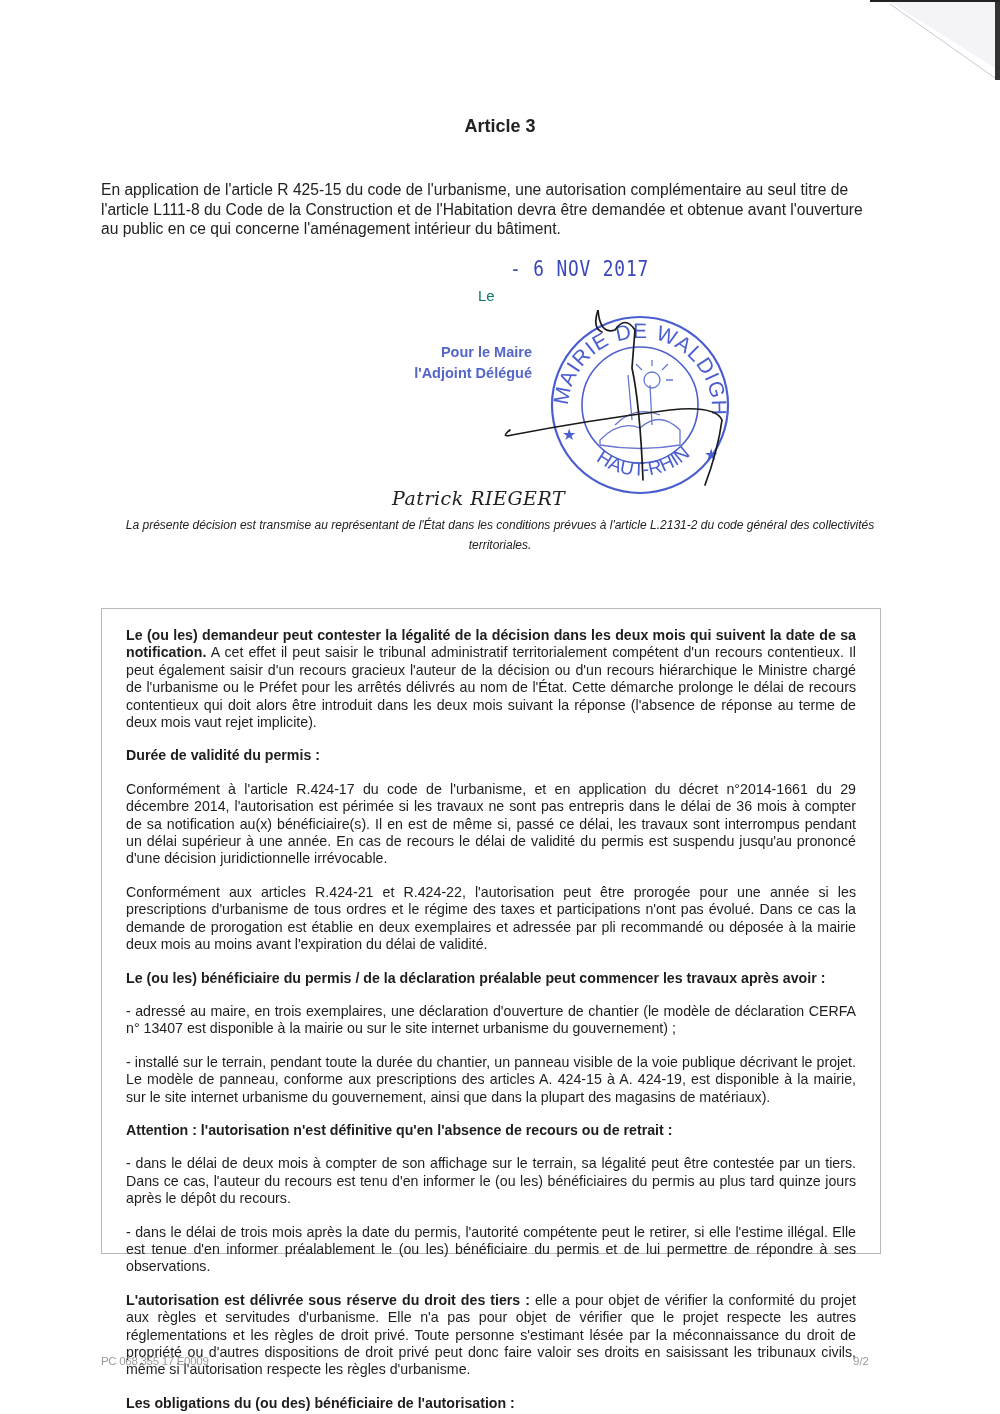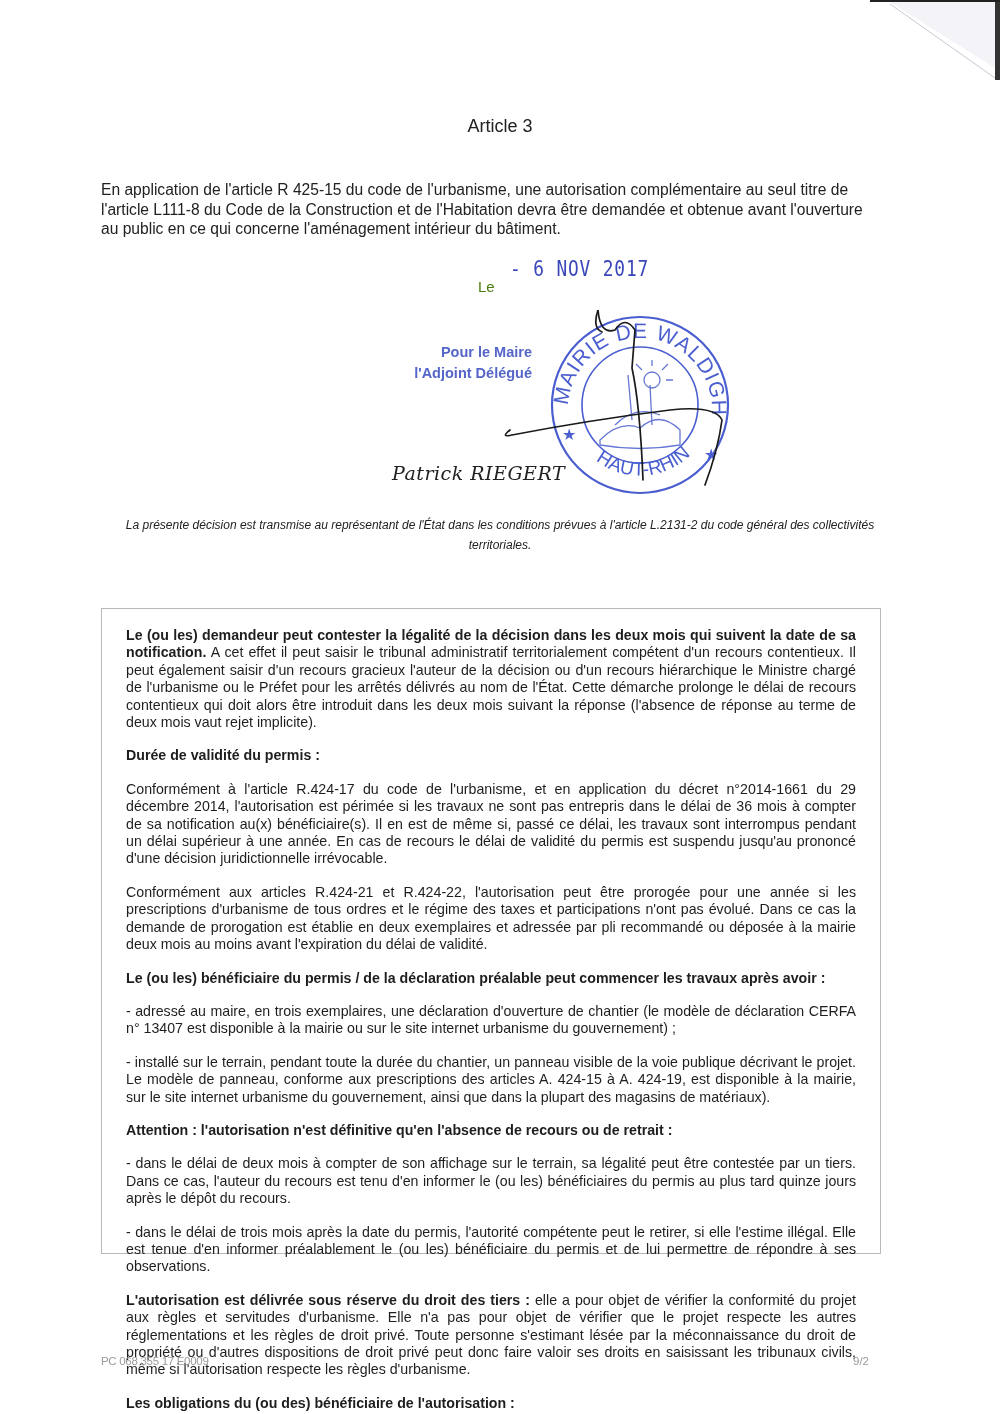--- a/index.html
+++ b/index.html
@@ -7,43 +7,43 @@
       width: 1000px; height: 1414px; position: relative; overflow: hidden;
       background: #ffffff;
       font-family: "Liberation Sans", sans-serif;
       color: #1c1c1c;
     }
     .corner-fold {
       position: absolute; left: 870px; top: 0; width: 130px; height: 80px;
     }
     .article-title {
       position: absolute; left: 0; width: 1000px; top: 116px;
-      text-align: center; font-weight: normal; font-size: 18px; color: #222;
+      text-align: center; font-weight: bold; font-size: 18px; color: #222;
     }
     .intro {
       position: absolute; left: 101px; top: 180px; width: 780px;
       font-size: 15.6px; line-height: 19.5px; color: #222;
     }
     .date-line {
       position: absolute; left: 478px; top: 262px;
     }
-    .date-le { position: absolute; left: 0; top: 16px; font-size: 15px; color: #4d7c0f; }
+    .date-le { position: absolute; left: 0; top: 25px; font-size: 15px; color: #0f766e; }
     .date-stamp {
       position: absolute; left: 32px; top: -5px; white-space: nowrap;
       font-family: "DejaVu Sans Mono", monospace; font-size: 21px; color: #3b47b8;
       letter-spacing: 1px; transform: scaleX(0.85); transform-origin: left top;
     }
     .sign-block {
       position: absolute; left: 392px; top: 314px; text-align: right; width: 140px;
       color: #5566c8; font-weight: bold; font-size: 14.5px; line-height: 21px; margin-top: 28px;
     }
     .seal { position: absolute; left: 540px; top: 300px; width: 200px; height: 200px; }
     .signature { position: absolute; left: 500px; top: 310px; width: 240px; height: 180px; }
     .signer-name {
-      position: absolute; left: 392px; top: 462px;
+      position: absolute; left: 392px; top: 487px;
       font-family: "DejaVu Serif", serif; font-style: italic; font-size: 19px; color: #222;
       letter-spacing: 0.5px;
     }
     .transmission {
       position: absolute; left: 110px; top: 516px; width: 780px;
       text-align: center; font-style: italic; font-size: 12px; line-height: 19.5px; color: #222;
     }
     .info-box {
       position: absolute; left: 101px; top: 608px; width: 762px; height: 634px;
       border: 1.5px solid #b8b8b8; padding: 2px 8px 8px 8px;

